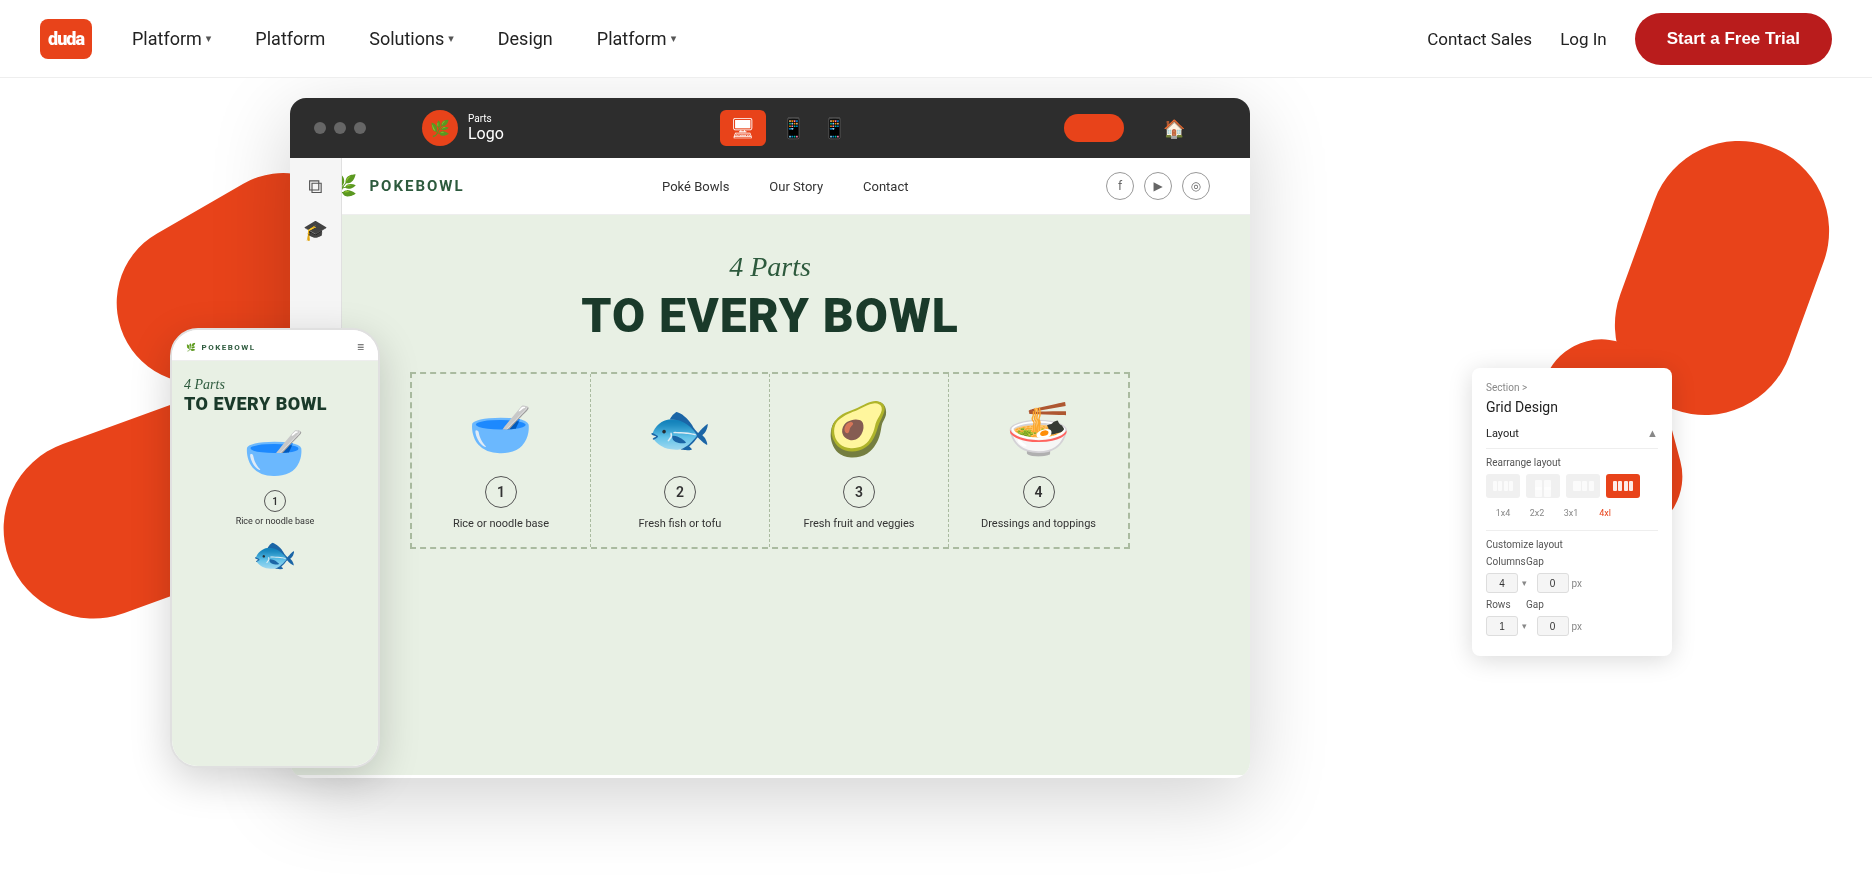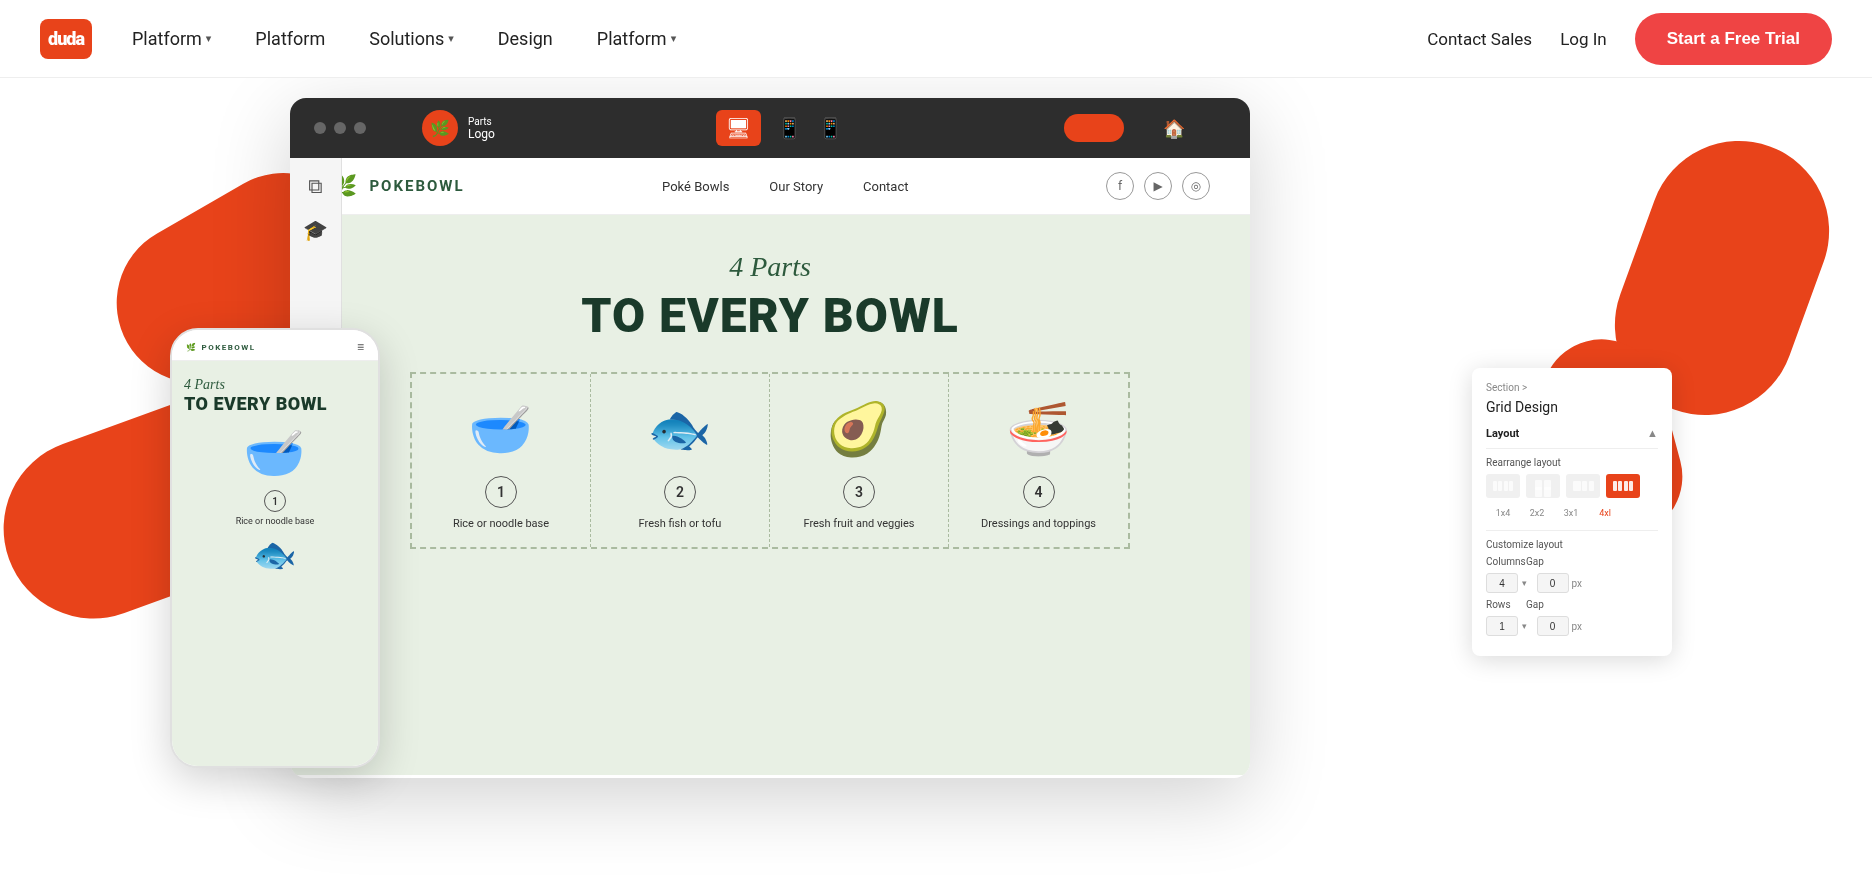--- a/index.html
+++ b/index.html
@@ -65,21 +65,21 @@
       align-items: center;
       gap: 28px;
     }
     .nav-contact, .nav-login {
       font-size: 17px;
       color: #222;
       text-decoration: none;
       cursor: pointer;
     }
     .nav-cta {
-      background: #ef4444;
+      background: #b91c1c;
       color: #fff;
       border: none;
       border-radius: 50px;
       padding: 16px 32px;
       font-size: 17px;
       font-weight: 600;
       cursor: pointer;
       white-space: nowrap;
     }
 
@@ -369,21 +369,21 @@
       font-size: 10px;
       margin-bottom: 6px;
     }
     .panel-title {
       font-size: 14px;
       font-weight: 400;
       margin-bottom: 12px;
       color: #222;
     }
     .panel-section-title {
-      font-weight: 700;
+      font-weight: 400;
       color: #222;
       margin-bottom: 4px;
       font-size: 11px;
       display: flex;
       justify-content: space-between;
       align-items: center;
     }
     .panel-divider {
       border: none;
       border-top: 1px solid #eee;
@@ -615,21 +615,21 @@
         <div class="dot"></div>
         <div class="dot"></div>
       </div>
       <div class="browser-toolbar">
         <div class="toolbar-logo-area">
           <div class="toolbar-logo-circle">
             <span style="color:#fff;font-size:16px;">🌿</span>
           </div>
           <div>
             <div style="color:#fff;font-size:10px;">Parts</div>
-            <div style="color:#fff;font-size:12px;">Logo</div>
+            <div style="color:#fff;font-size:16px;">Logo</div>
           </div>
         </div>
         <div class="device-icons">
           <span class="device-icon active">🖥</span>
           <span class="device-icon">📱</span>
           <span class="device-icon">📱</span>
         </div>
         <div class="toolbar-btn"></div>
         <span class="toolbar-home">🏠</span>
       </div>

